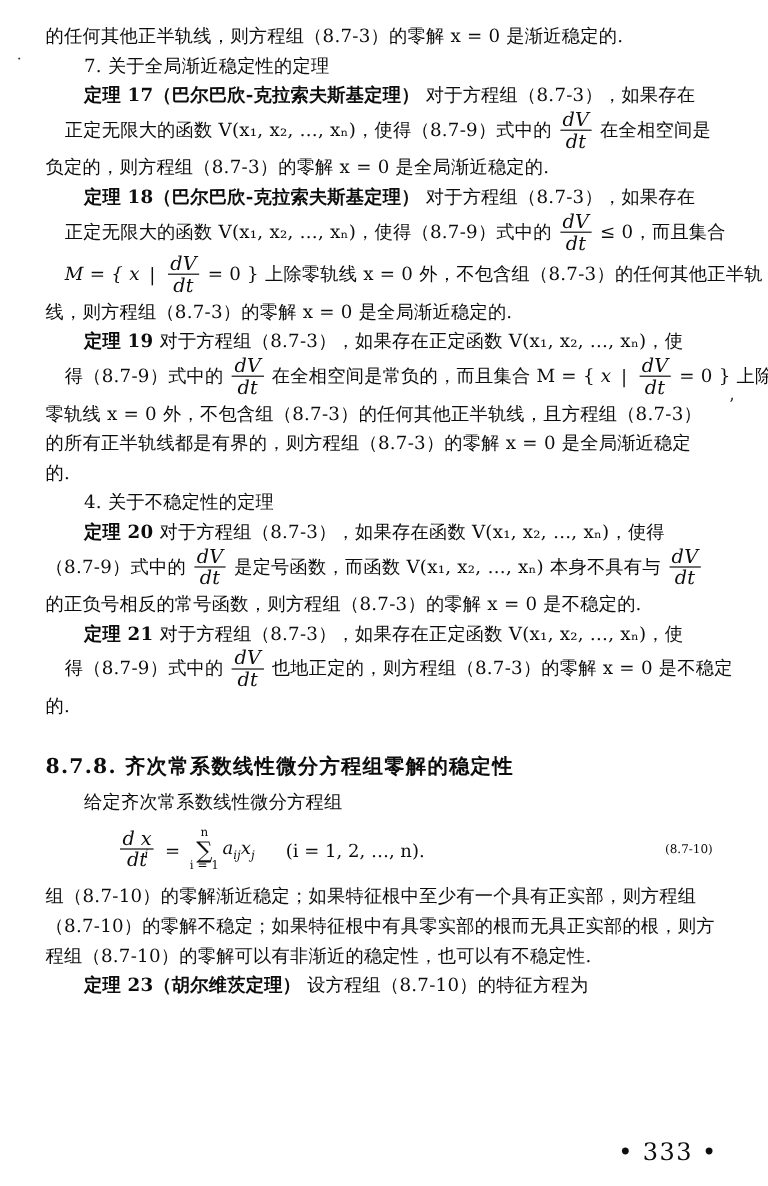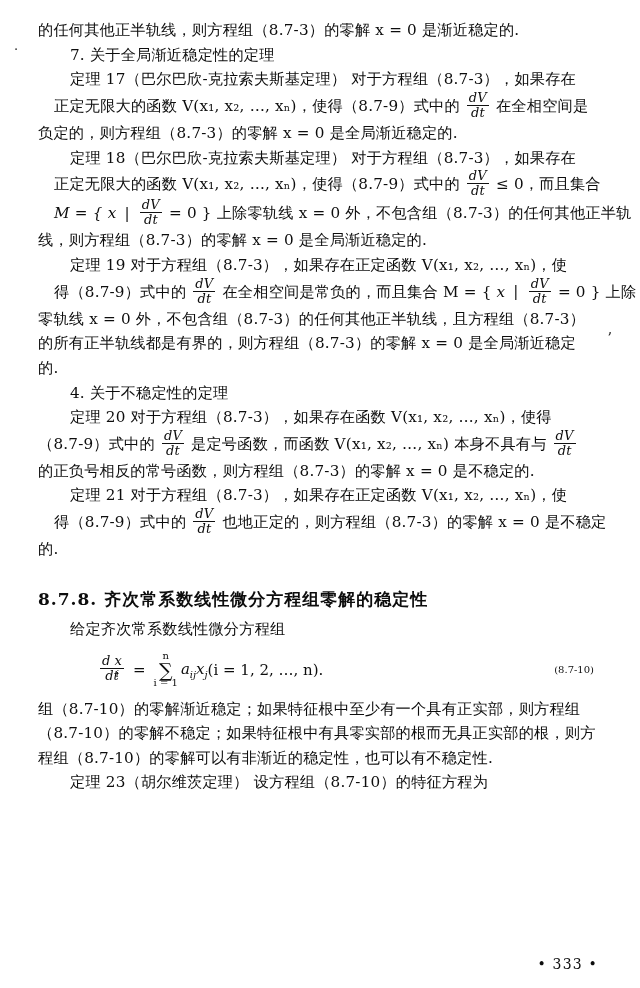--- a/index.html
+++ b/index.html
@@ -30,31 +30,31 @@
     white-space: nowrap;
     margin: 0;
   }
   .indent {
     padding-left: 32px;
   }
   .indent2 {
     padding-left: 16px;
   }
   .bold {
-    font-weight: normal;
+    font-weight: bold;
   }
   .math {
     font-family: "DejaVu Serif", serif;
     font-style: italic;
   }
   .frac {
     display: inline-block;
     vertical-align: middle;
     text-align: center;
-    font-size: 13px;
+    font-size: 16px;
     line-height: 1.08;
     font-style: italic;
     margin: 0 2px;
     position: relative;
     top: -1px;
   }
   .frac .num {
     display: block;
     border-bottom: 1px solid #111;
     padding: 0 2px;
@@ -104,21 +104,21 @@
     line-height: 0.85;
   }
   .eq-num {
     font-size: 10px;
     font-style: normal;
   }
   .footer {
     position: absolute;
     bottom: 16px;
     right: 42px;
-    font-size: 14px;
+    font-size: 20px;
     letter-spacing: 1.2px;
   }
   .tickmark {
     position: absolute;
     right: 28px;
     top: 330px;
     font-size: 14px;
     color: #222;
   }
   .dotmark {
@@ -261,21 +261,21 @@
       <span style="font-size:10px;position:relative;top:4px;left:-10px;">i</span>
       <span style="font-style:normal;margin:0 4px;">=</span>
       <span class="sum">
         <span>n</span>
         <span class="big">∑</span>
         <span>i = 1</span>
       </span>
       <span>
         <span>a</span><sub>ij</sub><span>x</span><sub>j</sub>
       </span>
-      <span style="font-style:normal;">(i = 1, 2, …, n).</span>
+      <span style="font-style:normal;margin-left:26px;">(i = 1, 2, …, n).</span>
     </div>
     <div class="eq-num">(8.7-10)</div>
   </div>
 
   <p class="line">组（8.7-10）的零解渐近稳定；如果特征根中至少有一个具有正实部，则方程组</p>
   <p class="line">（8.7-10）的零解不稳定；如果特征根中有具零实部的根而无具正实部的根，则方</p>
   <p class="line">程组（8.7-10）的零解可以有非渐近的稳定性，也可以有不稳定性.</p>
 
   <p class="line indent">
     <span class="bold">定理 23（胡尔维茨定理）</span>

